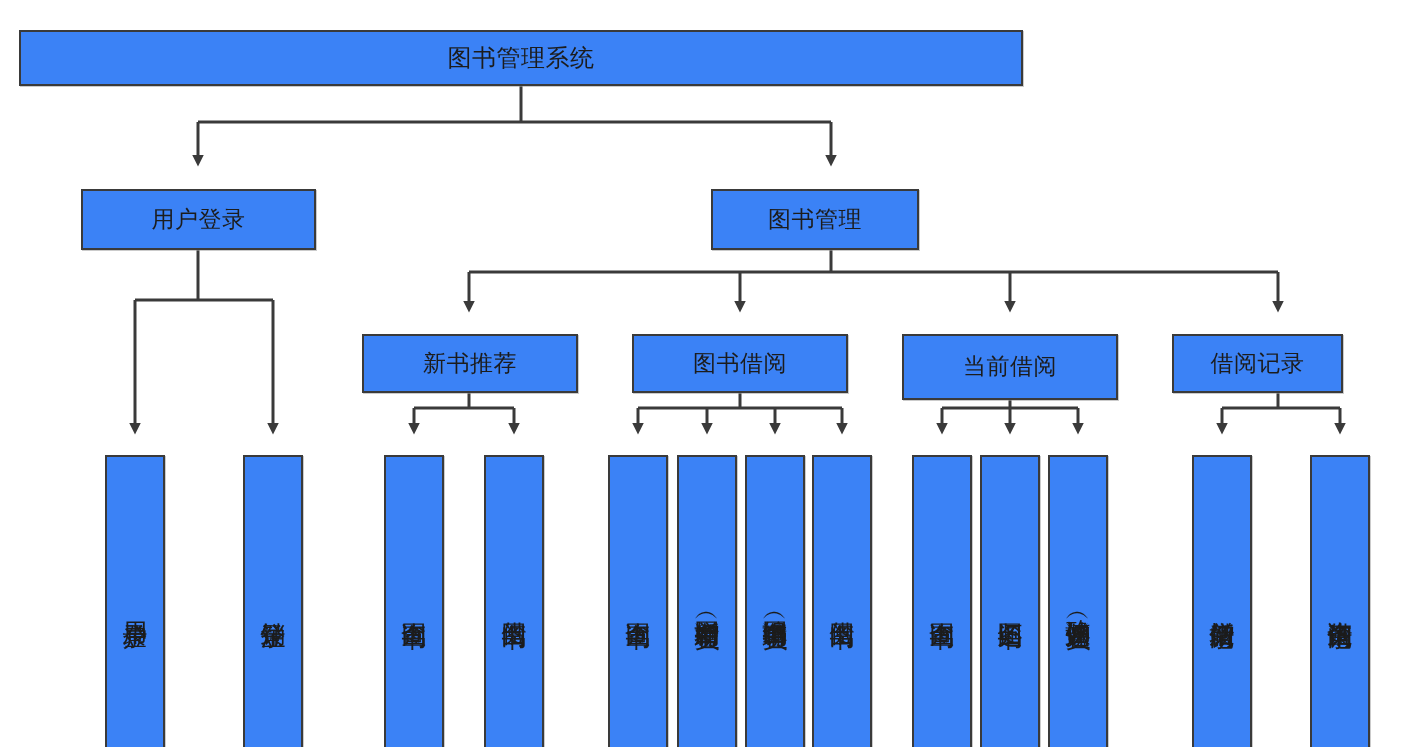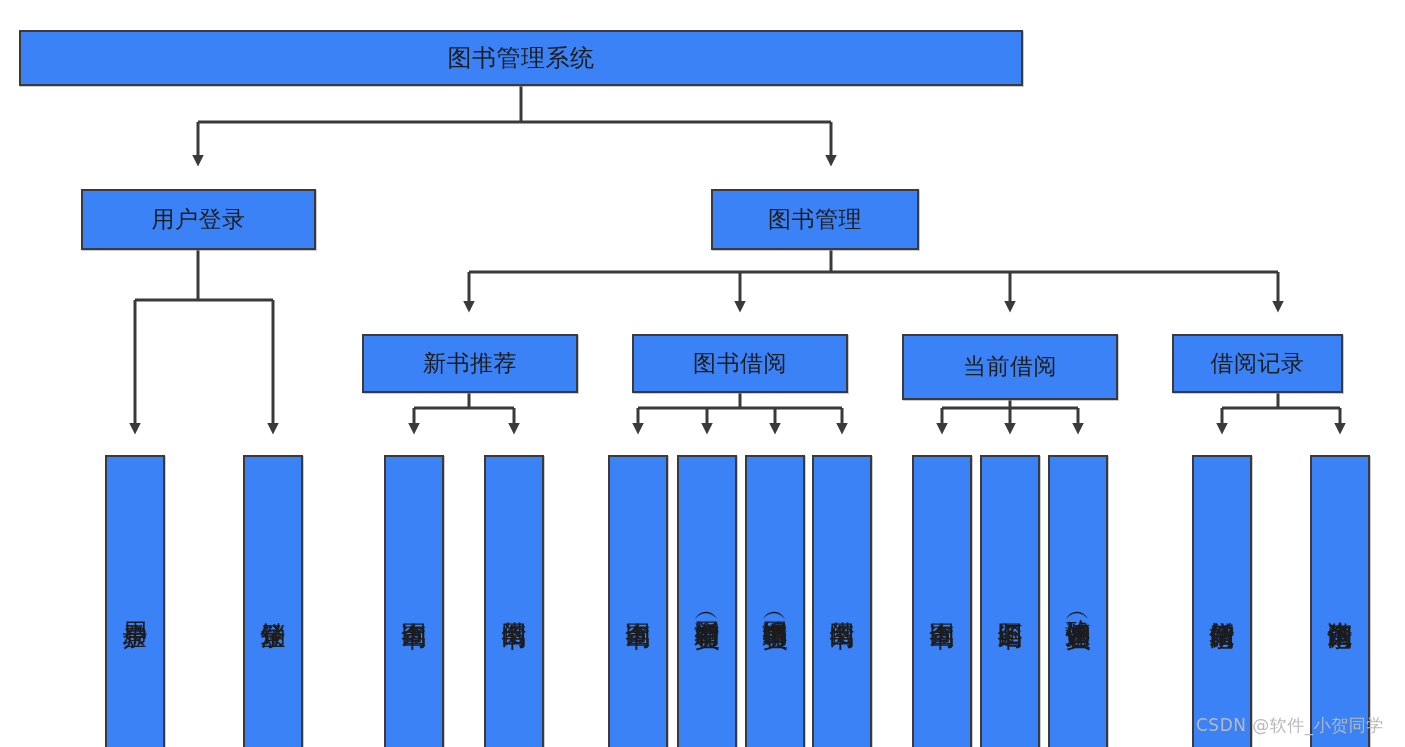--- a/index.html
+++ b/index.html
@@ -191,15 +191,14 @@
     <span class="label">确认归还（管理员）</span>
   </div>
 
   <div class="node v" style="left:1192px; top:437px; width:60px; height:298px;">
     <span class="label">新增借阅记录</span>
   </div>
   <div class="node v" style="left:1310px; top:437px; width:60px; height:298px;">
     <span class="label">查询借阅记录</span>
   </div>
 
-  <div class="watermark">CSDN @软件_小贺同学</div>
 
 </div>
 
 </body></html>

